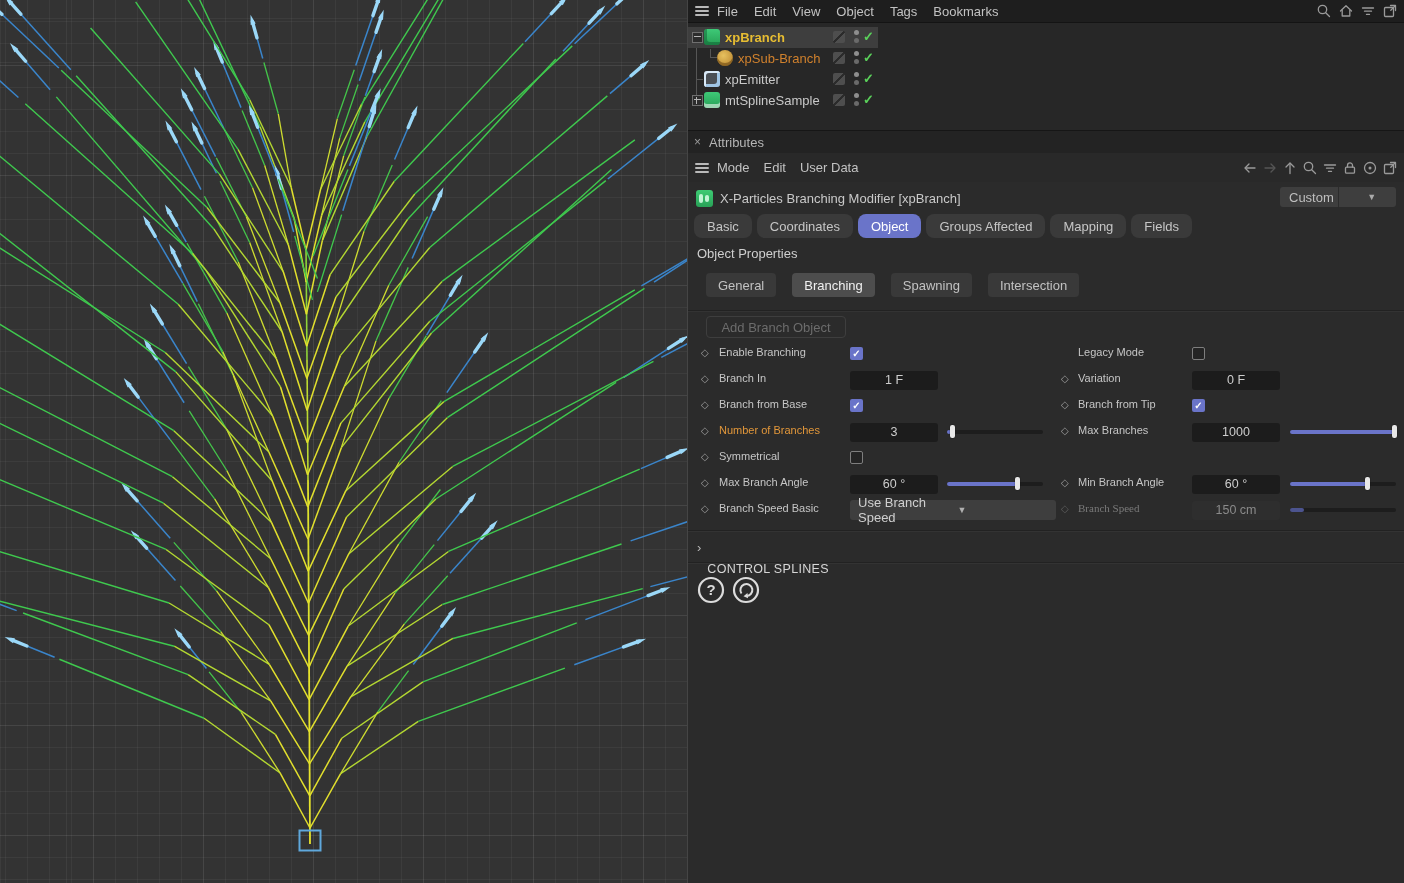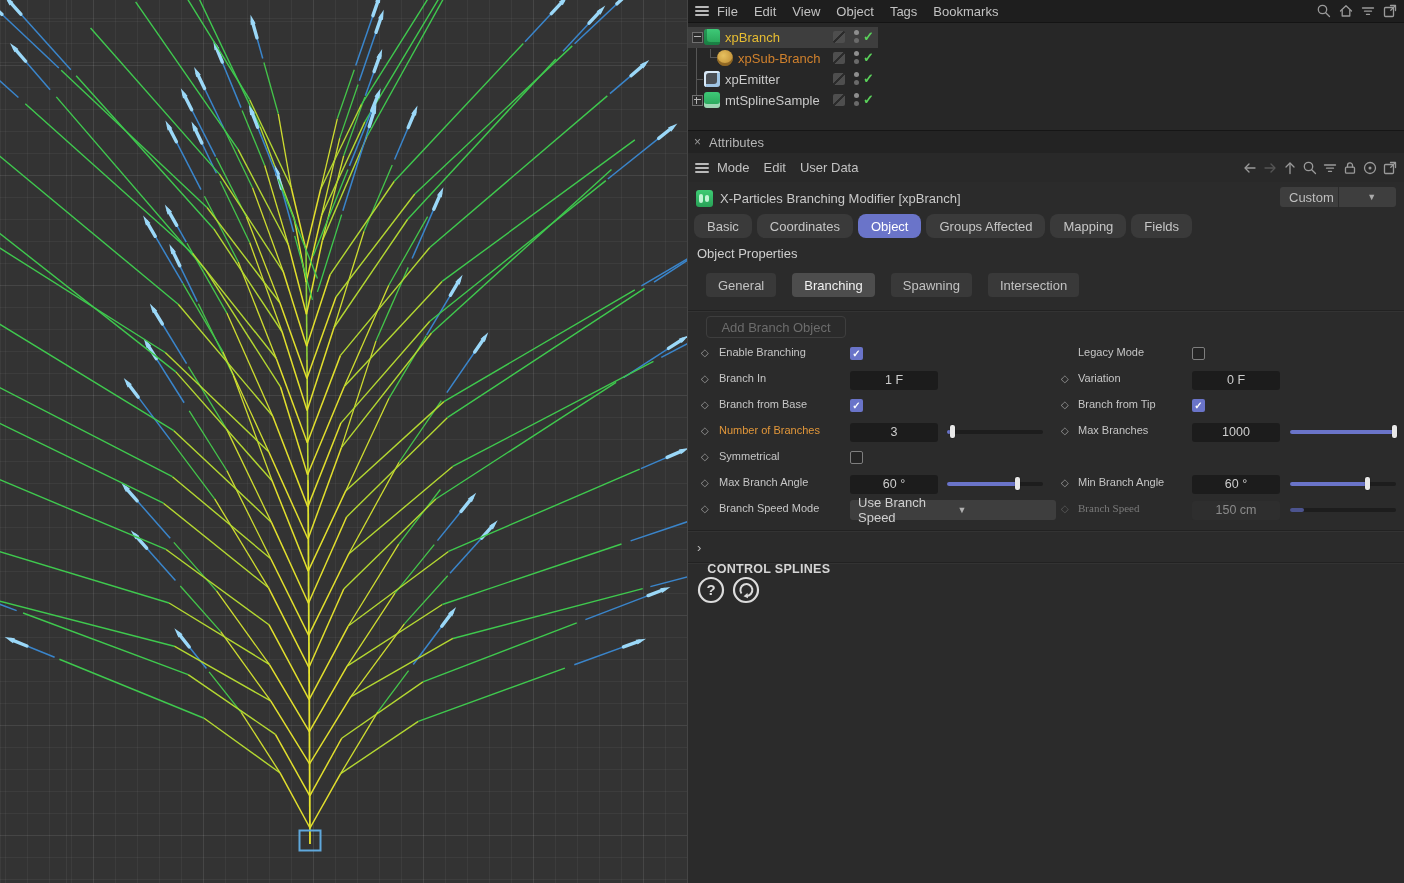--- a/index.html
+++ b/index.html
@@ -89,21 +89,21 @@
   .pdrop{position:absolute;height:20px;background:#3e3e3e;border-radius:3px;color:#d0d0d0;font-size:13px;display:flex;align-items:center;}
   .pdrop span{flex:1;padding-left:8px;}
   .pdrop .caret{padding-right:7px;color:#b0b0b0;font-size:9px;}
   .ptrack{position:absolute;height:4px;background:#1d1d1d;border-radius:2px;}
   .pfill{position:absolute;left:0;top:0;height:4px;background:#6a74c9;border-radius:2px;}
   .pfill.dim{background:#4c548f;}
   .phandle{position:absolute;top:-5px;width:5px;height:13px;background:#e8e8e8;border-radius:2px;box-shadow:0 0 1px #000;}
 
   .collapsed-row{position:absolute;left:9px;top:354px;height:22px;display:flex;align-items:center;color:#d6d6d6;}
   .collapsed-row .chev{color:#b8b8b8;font-size:13px;margin-right:6px;}
-  .collapsed-row .ctext{font-size:12.5px;font-weight:bold;letter-spacing:.3px;margin-top:44px;}
+  .collapsed-row .ctext{font-size:12.5px;font-weight:normal;letter-spacing:.3px;margin-top:44px;}
   .round-icons{position:absolute;left:9px;top:394px;display:flex;gap:7px;}
 </style>
 </head>
 <body>
 
 <div class="app">
 
   <div class="viewport">
     <svg id="tree-svg" width="687" height="883">
         <line x1="310" y1="844" x2="309" y2="650" stroke="#e6e32c" stroke-width="1.8"></line>
@@ -514,21 +514,21 @@
     </div>
 
     <div class="om" id="object-manager">
         <div class="treeline" style="left: 8px; top: 19px; width: 1px; height: 58px;"></div>
         <div class="treeline" style="left: 22px; top: 26px; width: 1px; height: 9px;"></div>
         <div class="treeline" style="left: 8px; top: 56px; width: 7px; height: 1px;"></div>
         <div class="treeline" style="left: 22px; top: 34px; width: 7px; height: 1px;"></div>
         <div class="omrow sel" style="top: 4px;">
           <div class="om-exp"></div>
           <div style="position: absolute; left: 16px; top: 2px; width: 16px; height: 16px; border-radius: 3px; background: linear-gradient(rgb(62, 201, 119), rgb(39, 161, 86)); box-shadow: rgba(0, 60, 30, 0.35) 3px -3px 0px inset;"></div>
-          <span class="om-name" style="left: 37px; color: rgb(231, 189, 50);">xpBranch</span>
+          <span class="om-name" style="left: 37px; color: rgb(231, 189, 50); font-weight: bold;">xpBranch</span>
           <div class="om-pencil"></div>
           <div class="om-dots">
             <b></b>
             <b></b>
           </div>
           <span class="om-check">✓</span>
         </div>
         <div class="omrow" style="top: 25px;">
           <div style="position: absolute; left: 29px; top: 2px; width: 16px; height: 16px; border-radius: 50%; background: radial-gradient(circle at 40% 35%, rgb(231, 193, 95), rgb(181, 128, 42)); box-shadow: rgba(90, 55, 10, 0.5) 0px -3px 0px inset;"></div>
           <span class="om-name" style="left: 50px; color: rgb(208, 129, 45);">xpSub-Branch</span>
@@ -691,21 +691,21 @@
             <div class="phandle" style="left: 68px;"></div>
           </div>
           <span class="pdiamond" style="left: 373px; top: 137px;">◇</span>
           <div class="plabel" style="left: 390px; top: 135px;">Min Branch Angle</div>
           <div class="pfield" style="left: 504px; top: 134px; width: 88px;">60 °</div>
           <div class="ptrack" style="left: 602px; top: 141px; width: 106px;">
             <div class="pfill" style="width: 77px;"></div>
             <div class="phandle" style="left: 75px;"></div>
           </div>
           <span class="pdiamond" style="left: 13px; top: 163px;">◇</span>
-          <div class="plabel" style="left: 31px; top: 161px;">Branch Speed Mode</div>
+          <div class="plabel" style="left: 31px; top: 161px;">Branch Speed Basic</div>
           <div class="pdrop" style="left: 162px; top: 159px; width: 206px;">
             <span>Use Branch Speed</span>
             <span class="caret">▼</span>
           </div>
           <span class="pdiamond dim" style="left: 373px; top: 163px;">◇</span>
           <div class="plabel dim" style="left: 390px; top: 161px;">Branch Speed</div>
           <div class="pfield dim" style="left: 504px; top: 160px; width: 88px;">150 cm</div>
           <div class="ptrack" style="left: 602px; top: 167px; width: 106px;">
             <div class="pfill dim" style="width: 14px;"></div>
           </div>

